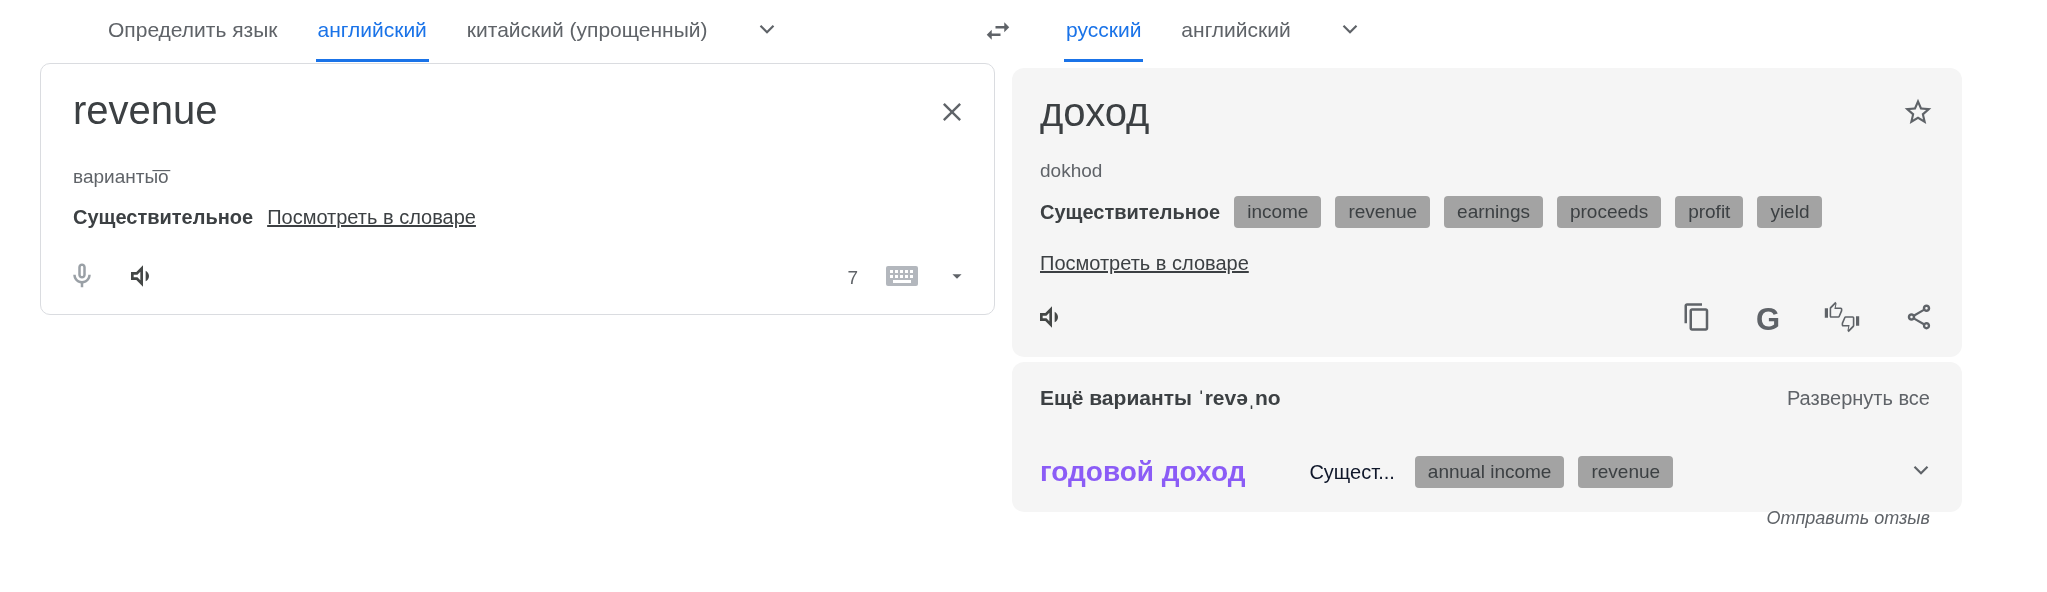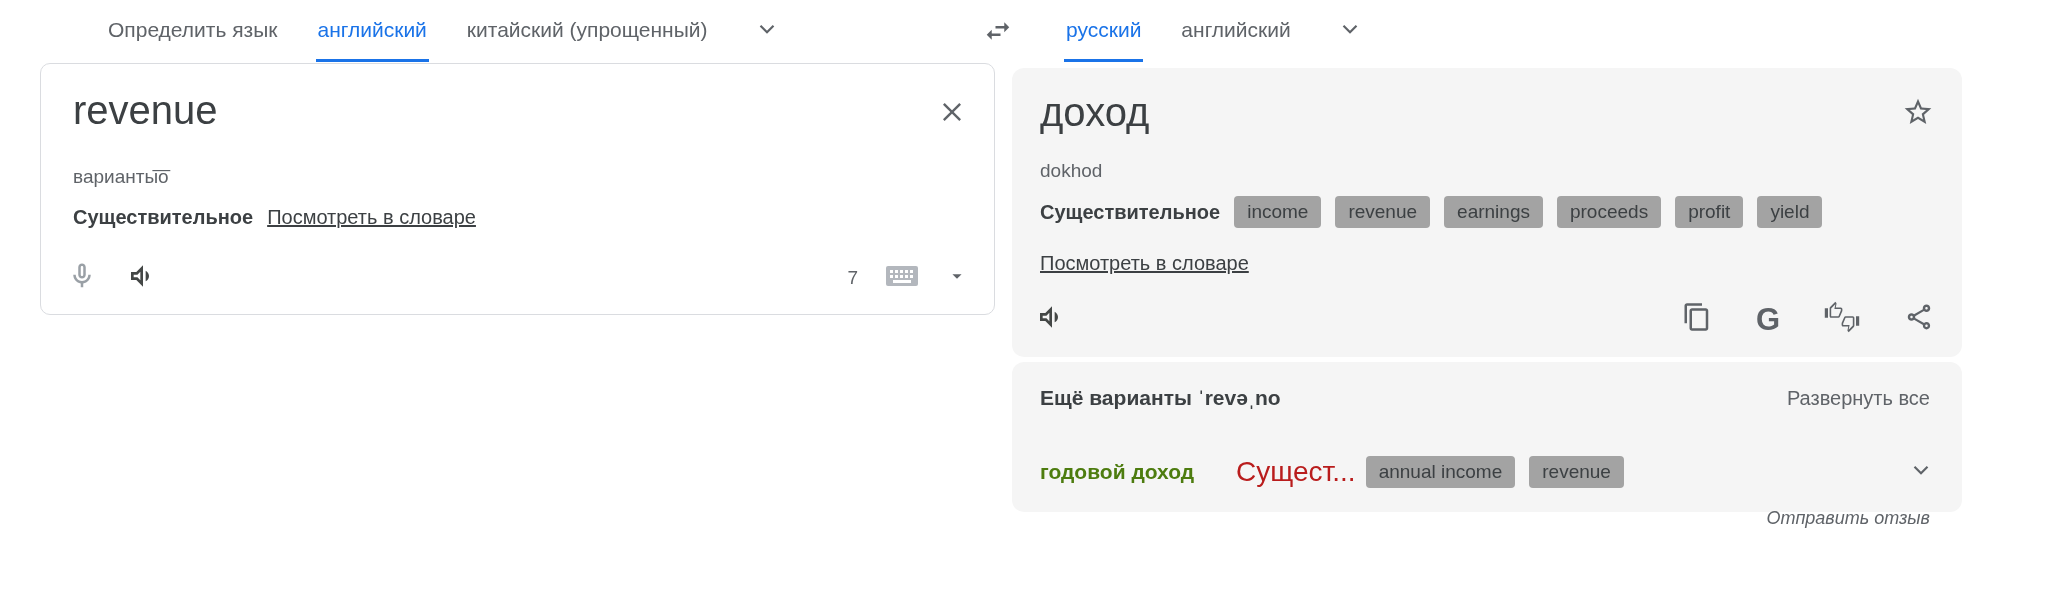--- a/index.html
+++ b/index.html
@@ -72,22 +72,22 @@
   .more-panel {
     position:absolute; left:1012px; top:362px; width:950px; height:150px;
     background:#f5f5f5; border-radius:12px;
   }
   .more-header { position:absolute; left:28px; right:32px; top:24px;
     display:flex; align-items:center; justify-content:space-between; }
   .more-title { font-size:21px; font-weight:bold; color:#3c4043; }
   .expand-all { font-size:20px; color:#5f6368; cursor:pointer; }
   .more-row { position:absolute; left:28px; right:28px; top:88px; height:44px;
     display:flex; align-items:center; cursor:pointer; }
-  .row-phrase { font-size:21px; font-weight:bold; color:#4d7c0f; margin-right:42px; white-space:nowrap; }
-  .row-pos { font-size:28px; color:#b91c1c; margin-right:10px; white-space:nowrap; }
+  .row-phrase { font-size:28px; font-weight:bold; color:#8b5cf6; margin-right:64px; white-space:nowrap; }
+  .row-pos { font-size:20px; color:#0f172a; margin-right:20px; white-space:nowrap; }
   .row-chips { display:flex; align-items:center; gap:14px; flex:1; }
   .row-expand { margin-left:auto; display:flex; align-items:center; }
 
   .feedback-link {
     position:absolute; right:117px; top:508px; font-size:18px; font-style:italic;
     color:#5f6368; cursor:pointer;
   }
 </style>
 </head>
 <body>

